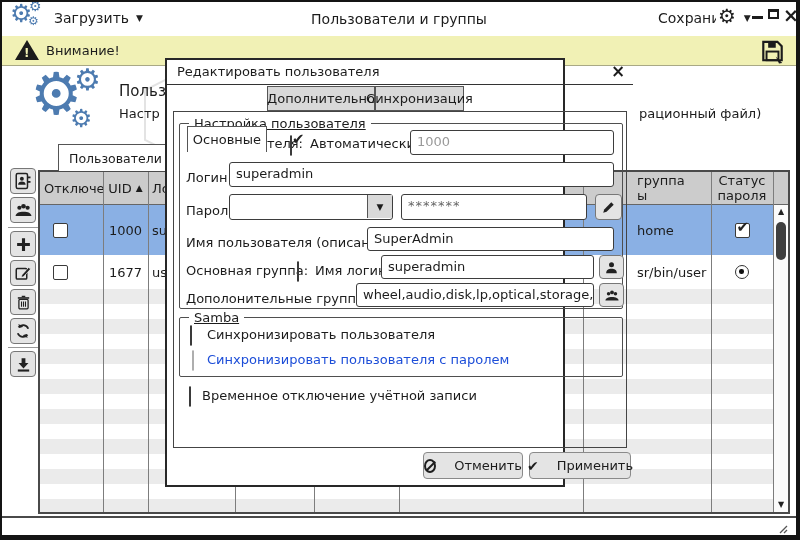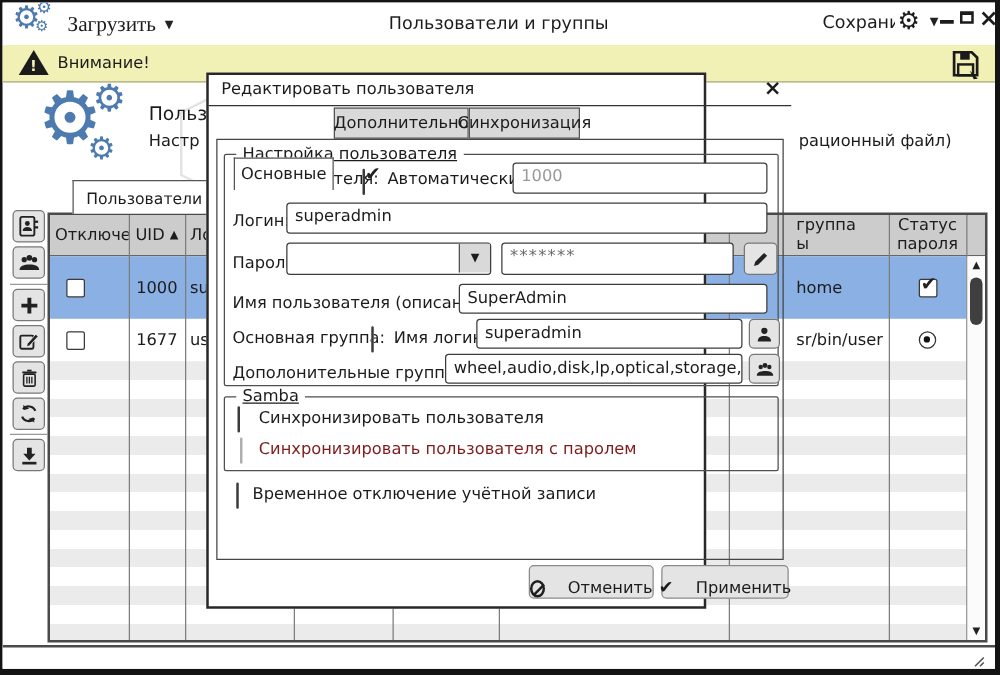--- a/index.html
+++ b/index.html
@@ -4,21 +4,21 @@
 <style>
   html,body{margin:0;padding:0;background:#888;}
   #app{position:relative;width:800px;height:540px;background:#fff;box-sizing:border-box;
        border:solid #141414;border-width:2px 4px 5px 2px;overflow:hidden;
        font-family:"DejaVu Sans",sans-serif;color:#1c1c1c;}
   .a{position:absolute;}
   .lbl{font-size:13px;white-space:nowrap;}
   .input{background:#fff;border:1.5px solid #3d3d3d;border-radius:3px;font-size:13px;
          padding:3px 6px;box-sizing:border-box;white-space:nowrap;overflow:hidden;}
   .btn{background:#e4e4e4;border:1.5px solid #8a8a8a;border-radius:4px;font-size:13px;
-       display:flex;align-items:flex-end;justify-content:center;gap:18px;box-sizing:border-box;cursor:pointer;}
+       display:flex;align-items:center;justify-content:center;gap:18px;box-sizing:border-box;cursor:pointer;}
   .iconbtn{background:#e4e4e4;border:1.3px solid #777;border-radius:4px;display:flex;
            align-items:center;justify-content:center;box-sizing:border-box;cursor:pointer;}
   .cb{position:relative;width:13px;height:13px;border:1.6px solid #3a3a3a;border-radius:2px;
       background:#fff;box-sizing:content-box;flex:0 0 auto;}
   .cb.checked::after{content:"✔";position:absolute;left:1px;top:-6px;font-size:15px;font-weight:bold;color:#222;}
   .cb.disabled{border-color:#aeaeae;}
   .radio{position:relative;width:12px;height:12px;border:1.5px solid #333;border-radius:50%;background:#fff;}
   .radio::after{content:"";position:absolute;left:3px;top:3px;width:4.5px;height:4.5px;border-radius:50%;background:#111;}
   .fieldset{border:1.4px solid #4f4f4f;border-radius:2px;background:transparent;}
   .legend{position:absolute;background:#fff;padding:0 5px;font-size:13px;white-space:nowrap;text-decoration:underline;}
@@ -36,21 +36,21 @@
 <body>
 
 <div id="app">
 
   <div class="a" style="left:0;top:0;width:794px;height:34px;background:#fff;border-bottom:2px solid #3a3a3a;">
     <span class="a" style="left:8px;top:-3px;font-size:25px;color:#4d7bb0;">⚙</span>
     <span class="a" style="left:27px;top:-4px;font-size:14px;color:#4d7bb0;">⚙</span>
     <span class="a" style="left:26px;top:12px;font-size:12px;color:#4d7bb0;">⚙</span>
 
     <div class="a" style="left:52px;top:8px;display:flex;align-items:center;gap:7px;cursor:pointer;">
-      <span class="lbl" style="font-size:17px;font-family:Liberation Serif, serif;">Загрузить</span>
+      <span class="lbl" style="font-size:14px;">Загрузить</span>
       <span style="font-size:9px;color:#222;">▼</span>
     </div>
 
     <div class="a" style="left:0;top:9px;width:794px;text-align:center;font-size:14px;">Пользователи и группы</div>
 
     <div class="a" style="left:656px;top:8px;display:flex;align-items:center;gap:7px;cursor:pointer;background:#fff;">
       <span class="lbl" style="font-size:14px;">Сохранить</span>
       <span style="font-size:9px;color:#222;">▼</span>
     </div>
 
@@ -271,21 +271,21 @@
           <path d="M1.5 20c0-4 4.5-5.8 10.5-5.8S22.5 16 22.5 20z" fill="#222"></path>
         </svg>
     </div>
 
     
     <div class="a fieldset" style="left:12px;top:257px;width:442px;height:58px;"></div>
     <span class="legend" style="left:22px;top:250px;">Samba</span>
     <span class="a cb" style="left:19px;top:266px;"></span>
     <span class="a lbl" style="left:40px;top:267px;">Синхронизировать пользователя</span>
     <span class="a cb disabled" style="left:19px;top:291px;"></span>
-    <span class="a lbl" style="left:40px;top:292px;color:#7f1d1d;">Синхронизировать пользователя с паролем</span>
+    <span class="a lbl" style="left:40px;top:292px;color:#1d4ed8;">Синхронизировать пользователя с паролем</span>
 
     
     <span class="a cb" style="left:14px;top:327px;"></span>
     <span class="a lbl" style="left:35px;top:328px;">Временное отключение учётной записи</span>
 
     
     <div class="a btn" style="left:256px;top:392px;width:100px;height:27px;">
       <span class="nochip"></span>
       <span>Отменить</span>
     </div>

